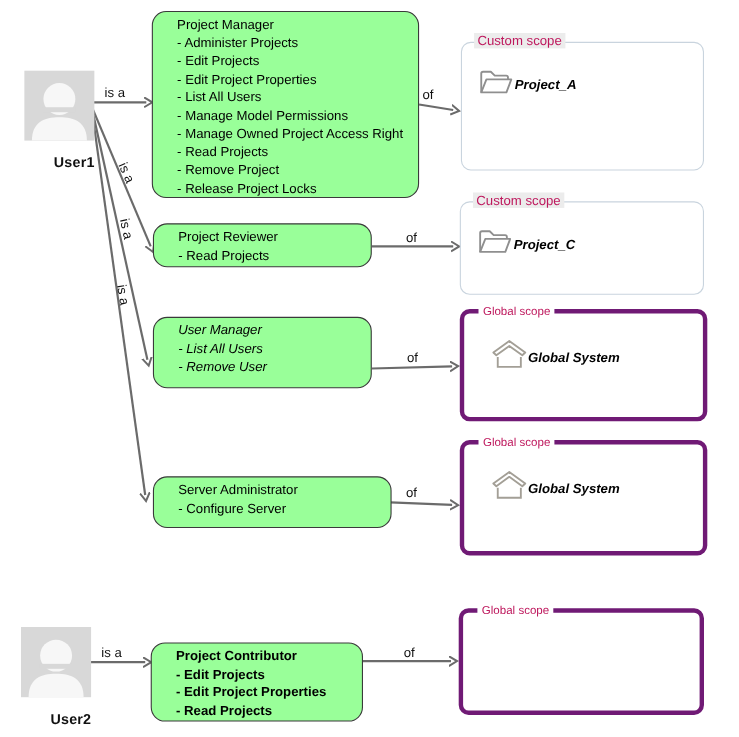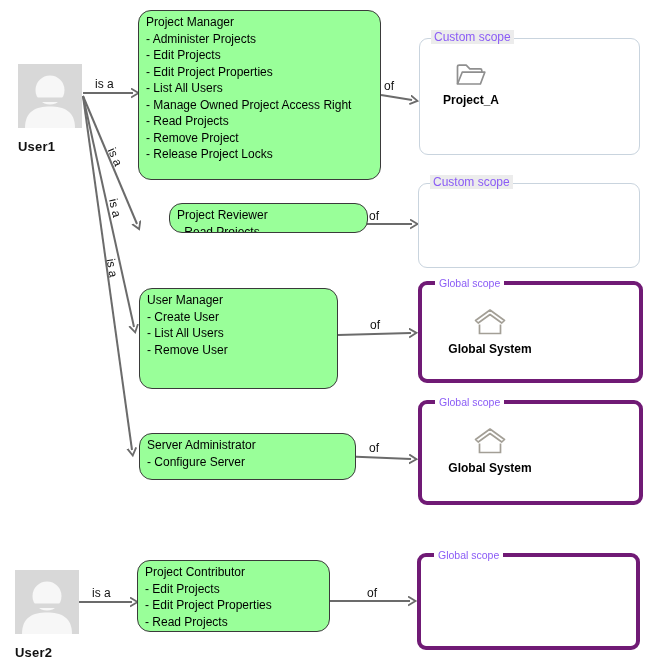--- a/index.html
+++ b/index.html
@@ -1,39 +1,39 @@
 <!DOCTYPE html>
 <html><head>
 <meta charset="utf-8">
 <style>
   html,body{margin:0;padding:0;background:#fff;}
   body{font-family:"Liberation Sans",sans-serif;color:#000;}
   #canvas{position:relative;width:672px;height:670px;background:#fff;overflow:hidden;}
   .edges{position:absolute;left:0;top:0;}
 
   
-  .actor{position:absolute;width:68px;text-align:left;}
+  .actor{position:absolute;width:68px;text-align:right;}
   .actor-label{margin-top:7px;font-size:13px;font-weight:bold;color:#111;letter-spacing:.2px;}
 
   
   .role{position:absolute;box-sizing:border-box;background:#99ff99;border:1.6px solid #3a3a3a;
-        border-radius:13px;padding:3px 7px;font-size:12px;line-height:16.5px;overflow:hidden;}
+        border-radius:13px;padding:3px 22px;font-size:12px;line-height:16.5px;overflow:hidden;}
   .role-title,.role-line{white-space:nowrap;}
 
   
   .scope{position:absolute;box-sizing:border-box;background:#fff;border-radius:9px;}
   .scope.custom{border:1px solid #c9d4de;}
   .scope.global{border:4px solid #701a75;}
-  .legend{position:absolute;white-space:nowrap;color:#8b5cf6;}
+  .legend{position:absolute;white-space:nowrap;color:#be185d;}
   .scope.custom > .legend{top:-9px;left:11px;font-size:12px;background:#ececec;padding:0 3px;}
   .scope.global > .legend{top:-8px;left:13px;font-size:10.5px;background:#fff;padding:0 4px;}
   .scope-body{display:flex;align-items:flex-start;}
   .scope.custom > .scope-body{padding:21px 0 0 14px;gap:8px;}
   .scope.global > .scope-body{padding:22px 0 0 24px;}
-  .scope-item{display:flex;flex-direction:column;align-items:center;min-width:74px;}
+  .scope-item{display:flex;flex-direction:row;align-items:center;min-width:74px;font-style:italic;}
   .scope.global .scope-item{min-width:88px;}
   .scope-item-label{margin-top:5px;font-size:12px;font-weight:bold;white-space:nowrap;}
 
   
   .edge-label{position:absolute;font-size:12px;color:#111;white-space:nowrap;}
   .rot{transform:translate(-50%,-50%) rotate(var(--a));}
 </style>
 </head>
 <body>
 
@@ -89,44 +89,44 @@
     </svg>
     <div class="actor-label">User2</div>
   </div>
 
   <div class="role" style="left:138px;top:10px;width:243px;height:170px;">
     <div class="role-title">Project Manager</div>
     <div class="role-line">- Administer Projects</div>
     <div class="role-line">- Edit Projects</div>
     <div class="role-line">- Edit Project Properties</div>
     <div class="role-line">- List All Users</div>
+    <div class="role-line">- Manage Model Permissions</div>
     <div class="role-line">- Manage Owned Project Access Right</div>
     <div class="role-line">- Read Projects</div>
     <div class="role-line">- Remove Project</div>
     <div class="role-line">- Release Project Locks</div>
   </div>
 
-  <div class="role" style="left:139px;top:203px;width:199px;height:30px;margin-left:30px;">
+  <div class="role" style="left:139px;top:203px;width:199px;height:40px;">
     <div class="role-title">Project Reviewer</div>
     <div class="role-line">- Read Projects</div>
   </div>
 
-  <div class="role" style="left:139px;top:288px;width:199px;height:101px;">
+  <div class="role" style="left:139px;top:288px;width:199px;height:65px;font-style:italic;">
     <div class="role-title">User Manager</div>
-    <div class="role-line">- Create User</div>
     <div class="role-line">- List All Users</div>
     <div class="role-line">- Remove User</div>
   </div>
 
   <div class="role" style="left:139px;top:433px;width:217px;height:47px;">
     <div class="role-title">Server Administrator</div>
     <div class="role-line">- Configure Server</div>
   </div>
 
-  <div class="role" style="left:137px;top:560px;width:193px;height:72px;">
+  <div class="role" style="left:137px;top:584px;width:193px;height:72px;font-weight:bold;">
     <div class="role-title">Project Contributor</div>
     <div class="role-line">- Edit Projects</div>
     <div class="role-line">- Edit Project Properties</div>
     <div class="role-line">- Read Projects</div>
   </div>
 
   <div class="scope custom" style="left:419px;top:38px;width:221px;height:117px;">
     <span class="legend">Custom scope</span>
     <div class="scope-body">
       <div class="scope-item">
@@ -134,20 +134,29 @@
           <path d="M3.5,24 V6.8 Q3.5,5.2 5.2,5.2 H12.2 L15.8,8.8 H26.2 Q27.8,8.8 27.8,10.4 V12.2" fill="none" stroke="#8f8f8f" stroke-width="1.7" stroke-linejoin="round"></path>
           <path d="M3.5,24 L8.2,12.2 H30.8 L26.4,24 Z" fill="none" stroke="#8f8f8f" stroke-width="1.7" stroke-linejoin="round"></path>
         </svg>
         <span class="scope-item-label">Project_A</span>
       </div>
     </div>
   </div>
 
   <div class="scope custom" style="left:418px;top:183px;width:222px;height:85px;">
     <span class="legend">Custom scope</span>
+    <div class="scope-body">
+      <div class="scope-item">
+        <svg width="34" height="28" viewBox="0 0 34 28">
+          <path d="M3.5,24 V6.8 Q3.5,5.2 5.2,5.2 H12.2 L15.8,8.8 H26.2 Q27.8,8.8 27.8,10.4 V12.2" fill="none" stroke="#8f8f8f" stroke-width="1.7" stroke-linejoin="round"></path>
+          <path d="M3.5,24 L8.2,12.2 H30.8 L26.4,24 Z" fill="none" stroke="#8f8f8f" stroke-width="1.7" stroke-linejoin="round"></path>
+        </svg>
+        <span class="scope-item-label">Project_C</span>
+      </div>
+    </div>
   </div>
 
   <div class="scope global" style="left:418px;top:281px;width:225px;height:102px;">
     <span class="legend">Global scope</span>
     <div class="scope-body">
       <div class="scope-item">
         <svg width="34" height="30" viewBox="0 0 34 30">
           <path d="M2.5,13.5 L17,3 L31.5,13.5 L28.8,16 L17,7.5 L5.2,16 Z" fill="none" stroke="#a39f96" stroke-width="1.7" stroke-linejoin="round"></path>
           <path d="M6.5,17.5 L6.5,26.5 H27.5 V17.5" fill="none" stroke="#a39f96" stroke-width="1.7"></path>
         </svg>

